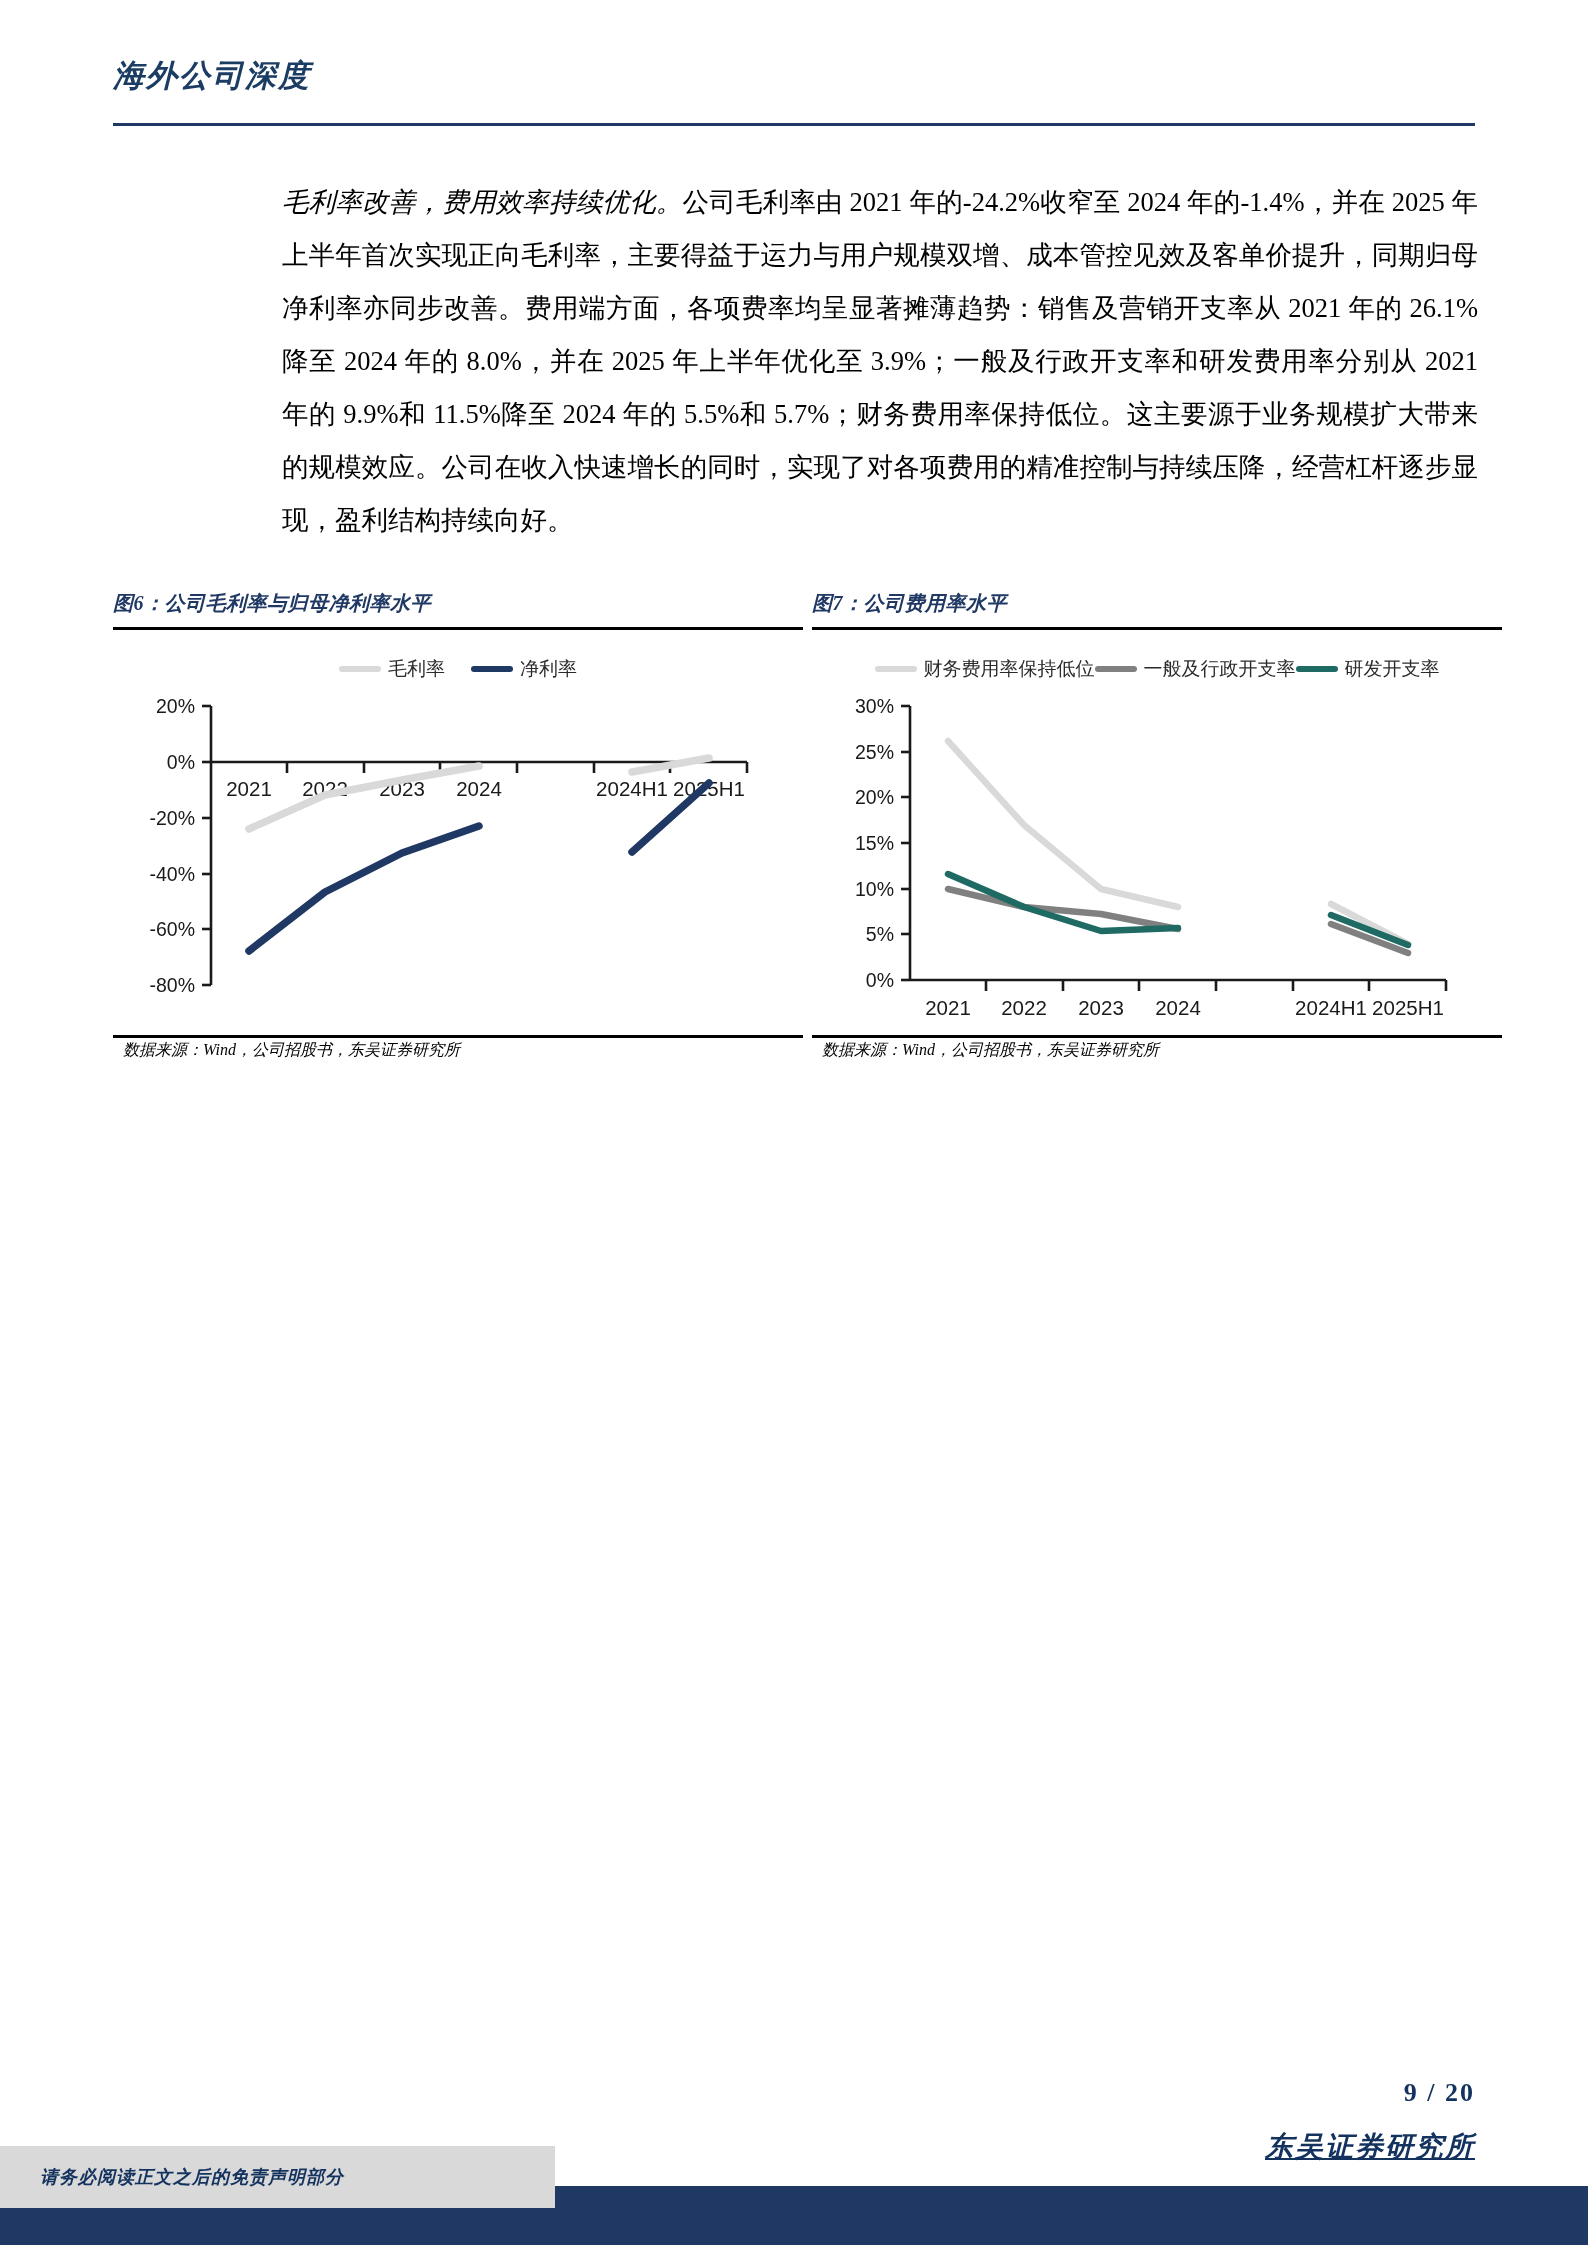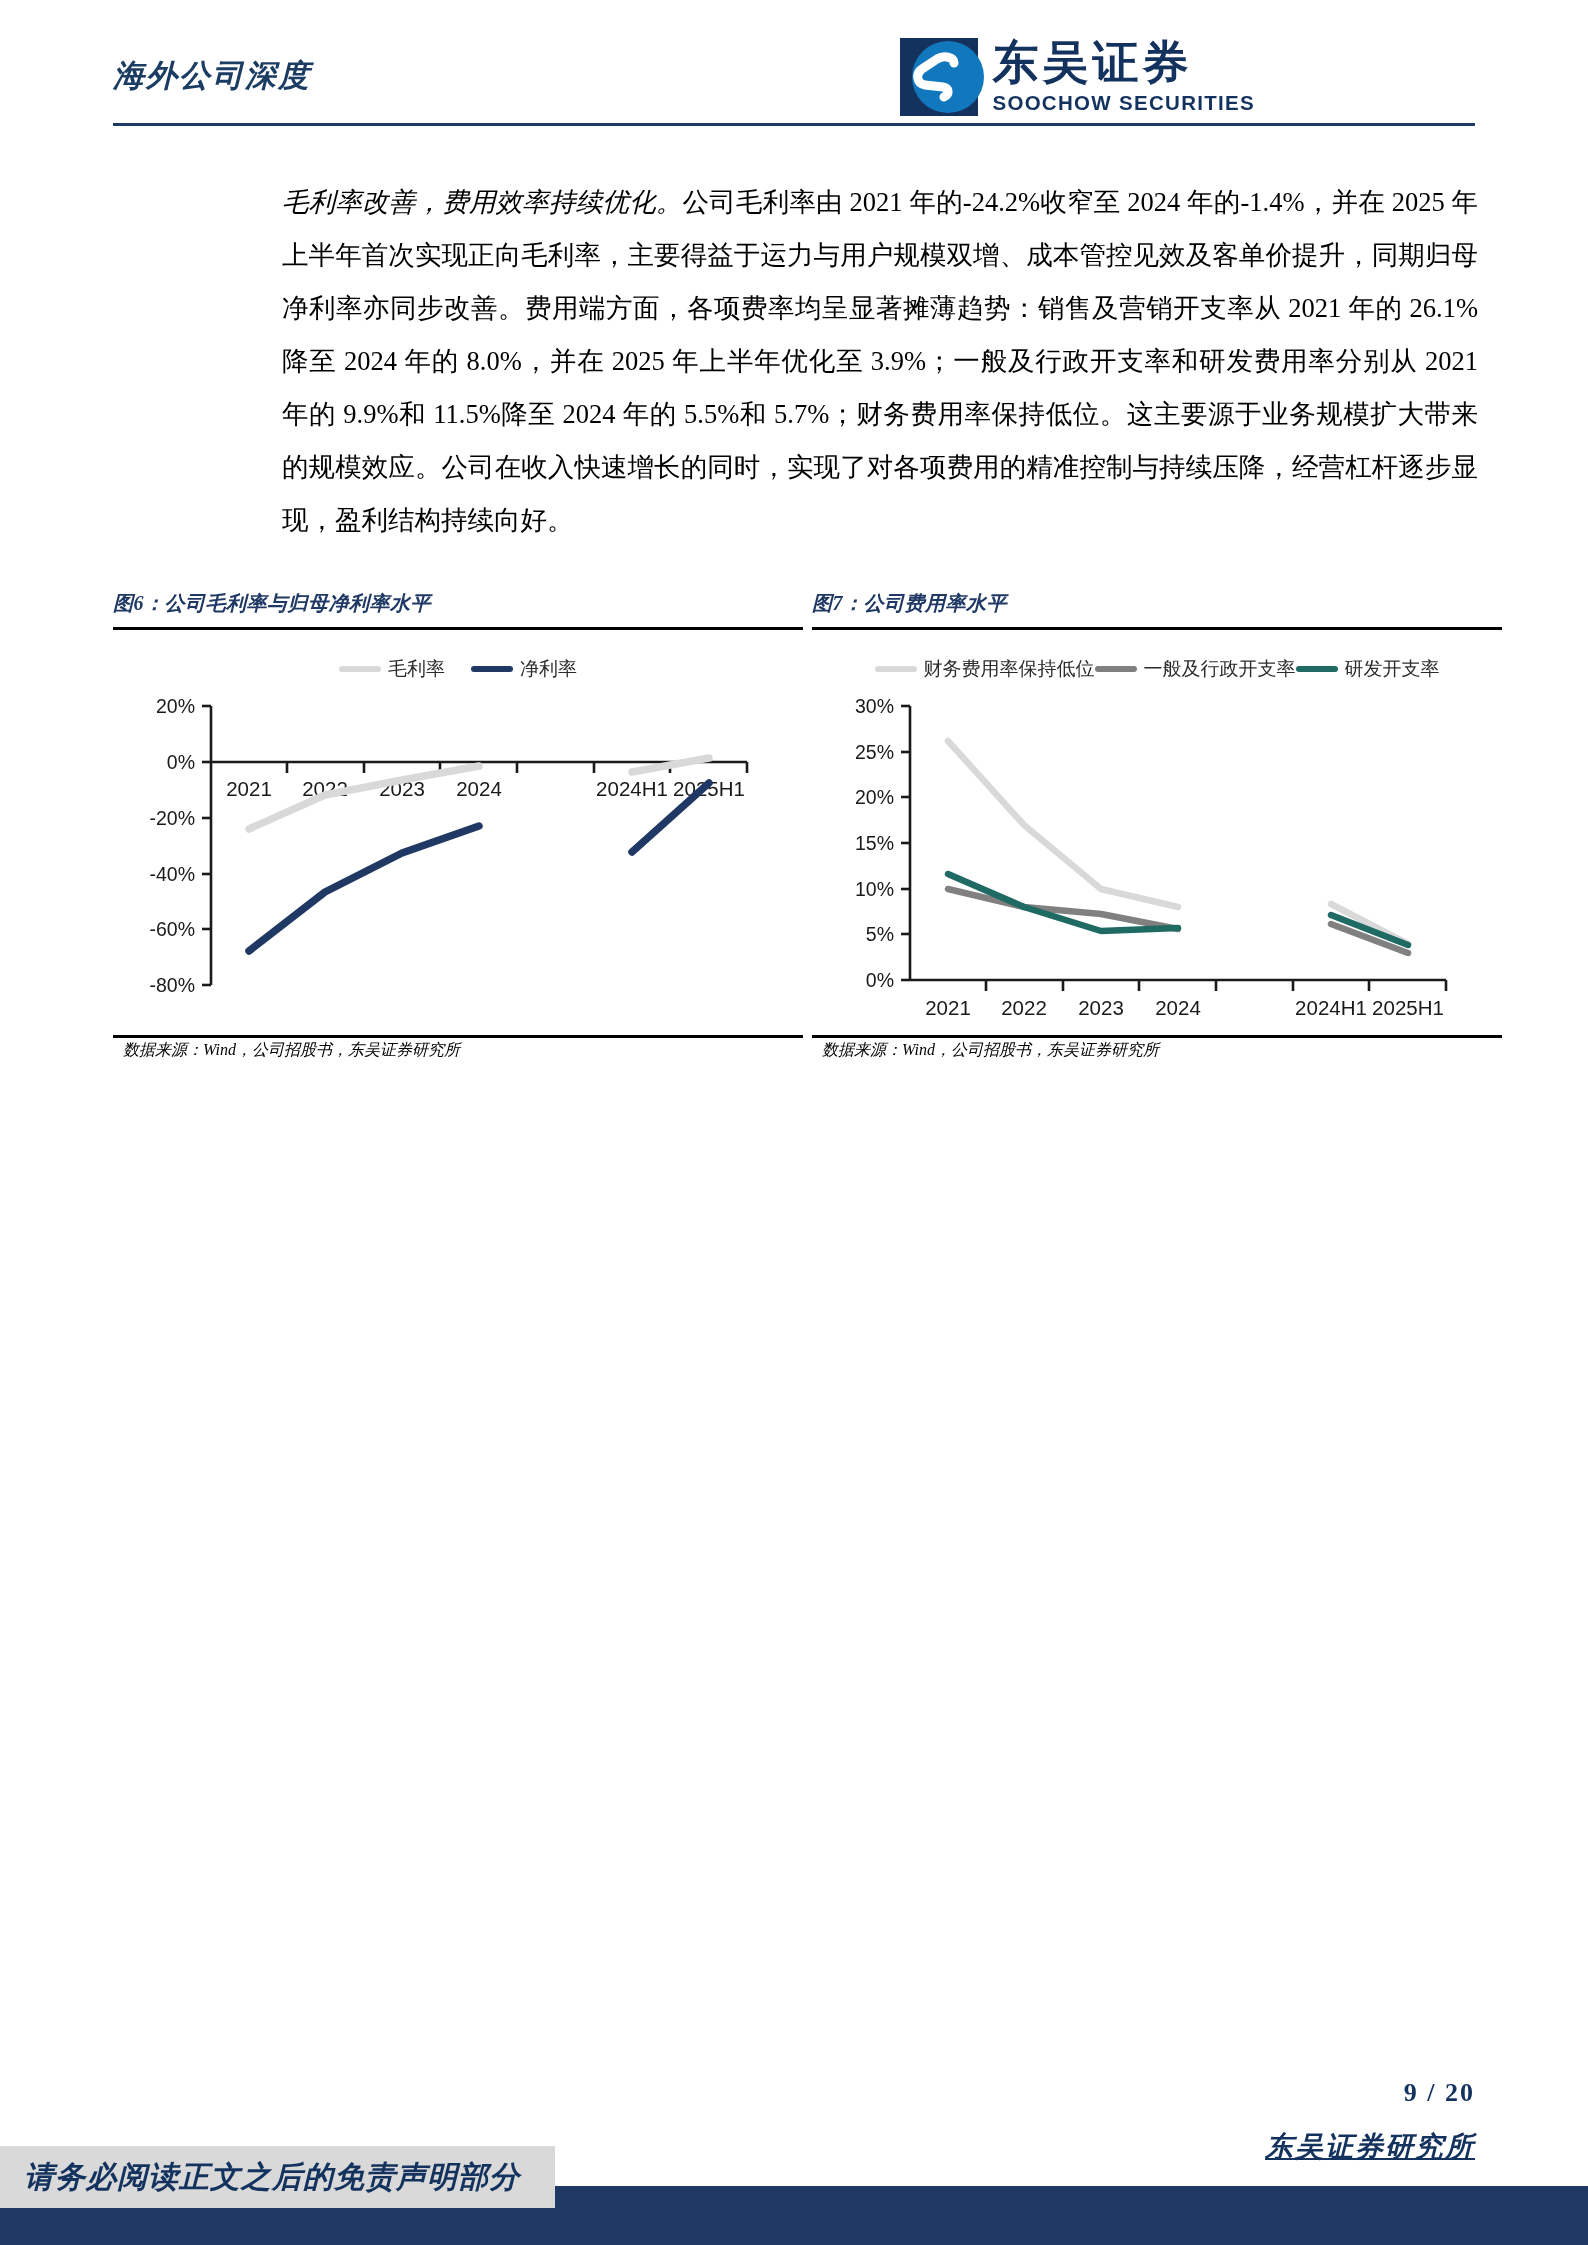--- a/index.html
+++ b/index.html
@@ -231,46 +231,34 @@
     width: 555px;
     height: 62px;
     background: #d9d9d9;
     display: flex;
     align-items: center;
   }
   .footer-disclaimer span {
     font-family: "Liberation Serif", "DejaVu Serif", serif;
     font-weight: bold;
     font-style: italic;
-    font-size: 30px;
+    font-size: 18px;
     color: #14325e;
-    padding-left: 24px;
+    padding-left: 40px;
     letter-spacing: 1px;
   }
 </style>
 </head>
 <body>
 
 <div class="page">
 
   <div class="header">
     <div class="header-title">海外公司深度</div>
 
-    <div class="logo-wrap">
-      <div class="logo-mark">
-        <div class="disc"></div>
-        <svg class="sstroke" viewBox="0 0 50 50">
-          <path d="M41 11 C41 5, 31 3, 24 7 L9 17 C2 22, 4 32, 12 33 L30 35 C36 36, 37 42, 31 45" fill="none" stroke="#ffffff" stroke-width="9" stroke-linecap="round"></path>
-        </svg>
-      </div>
-      <div class="logo-text">
-        <div class="logo-cn">东吴证券</div>
-        <div class="logo-en">SOOCHOW SECURITIES</div>
-      </div>
-    </div>
 
     <div class="header-rule"></div>
   </div>
 
   <div class="body-text">
     <span class="lead">毛利率改善，费用效率持续优化。</span><span>公司毛利率由 2021 年的-24.2%收窄至 2024 年的-1.4%，并在 2025 年上半年首次实现正向毛利率，主要得益于运力与用户规模双增、成本管控见效及客单价提升，同期归母净利率亦同步改善。费用端方面，各项费率均呈显著摊薄趋势：销售及营销开支率从 2021 年的 26.1%降至 2024 年的 8.0%，并在 2025 年上半年优化至 3.9%；一般及行政开支率和研发费用率分别从 2021 年的 9.9%和 11.5%降至 2024 年的 5.5%和 5.7%；财务费用率保持低位。这主要源于业务规模扩大带来的规模效应。公司在收入快速增长的同时，实现了对各项费用的精准控制与持续压降，经营杠杆逐步显现，盈利结构持续向好。</span>
   </div>
 
   <div class="figure left">
     <div class="fig-title">图6：公司毛利率与归母净利率水平</div>

